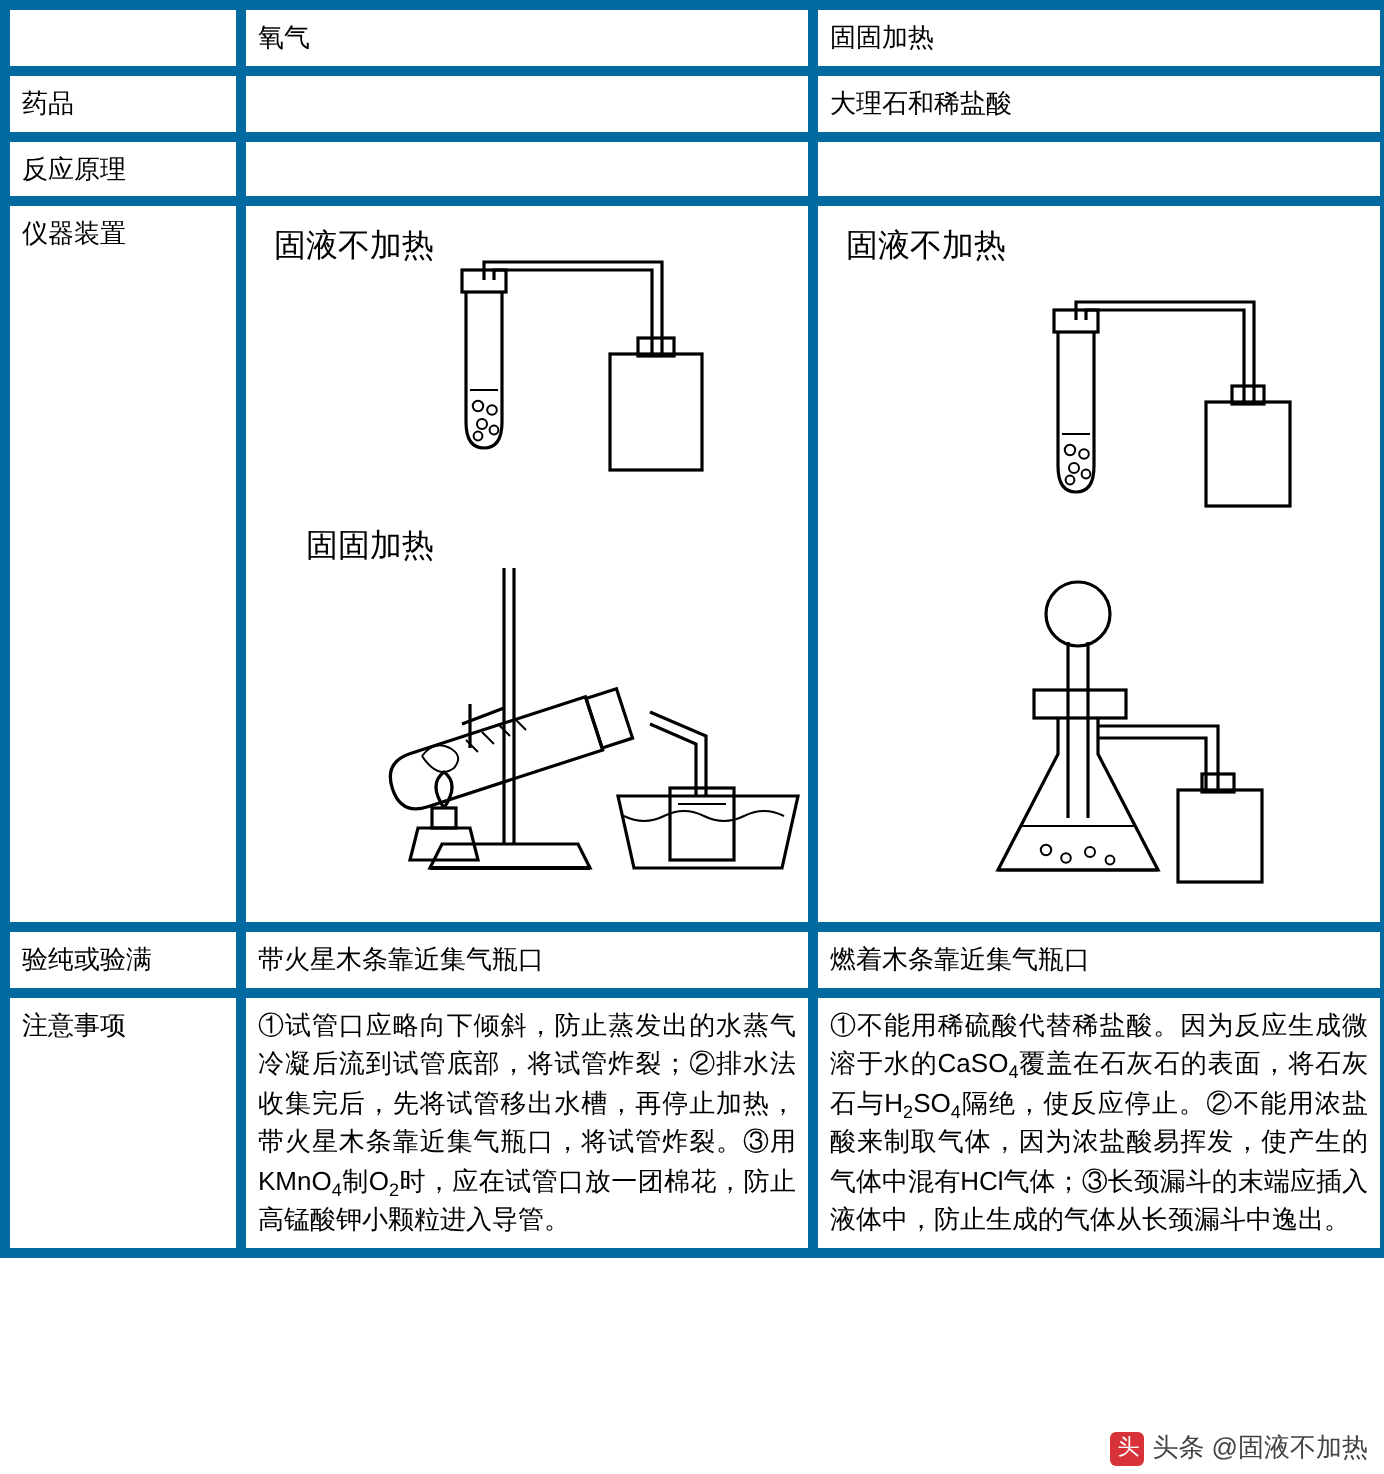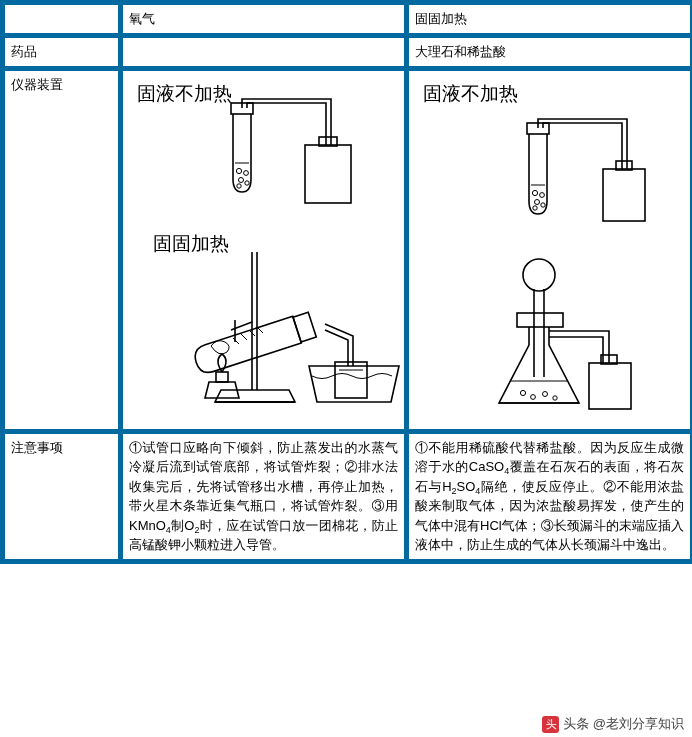--- a/index.html
+++ b/index.html
@@ -41,21 +41,21 @@
     height: 350px;
     padding: 0;
   }
   .apparatus-inner {
     position: relative;
     width: 100%;
     height: 100%;
   }
   .cap {
     position: absolute;
-    font-size: 19px;
+    font-size: 16px;
     white-space: nowrap;
   }
   .dev {
     position: absolute;
   }
   .note-text {
     font-size: 13px;
     line-height: 1.62;
     text-align: justify;
   }
@@ -102,20 +102,25 @@
     <tr class="row-head">
       <td></td>
       <td>氧气</td>
       <td>固固加热</td>
     </tr>
     <tr>
       <td class="label-cell">药品</td>
       <td></td>
       <td>大理石和稀盐酸</td>
     </tr>
+    <tr>
+      <td class="label-cell">反应原理</td>
+      <td></td>
+      <td></td>
+    </tr>
 
     <tr>
       <td class="label-cell">仪器装置</td>
 
       <td class="apparatus-cell">
         <div class="apparatus-inner">
           <div class="cap" style="left:8px; top:5px;">固液不加热</div>
           <div class="cap" style="left:24px; top:155px;">固固加热</div>
 
           <svg class="dev" style="left:50px; top:22px;" width="230" height="130" viewBox="0 0 230 130">
@@ -233,27 +238,32 @@
 
               <rect x="146" y="108" width="42" height="46"></rect>
               <rect x="158" y="100" width="16" height="9"></rect>
             </g>
           </svg>
         </div>
       </td>
     </tr>
 
     <tr>
+      <td class="label-cell">验纯或验满</td>
+      <td>带火星木条靠近集气瓶口</td>
+      <td>燃着木条靠近集气瓶口</td>
+    </tr>
+    <tr>
       <td class="label-cell cell-mid">注意事项</td>
       <td class="note-text">
         <span>①试管口应略向下倾斜，防止蒸发出的水蒸气冷凝后流到试管底部，将试管炸裂；②排水法收集完后，先将试管移出水槽，再停止加热，带火星木条靠近集气瓶口，将试管炸裂。③用KMnO</span><sub>4</sub><span>制O</span><sub>2</sub><span>时，应在试管口放一团棉花，防止高锰酸钾小颗粒进入导管。</span>
       </td>
       <td class="note-text">
         <span>①不能用稀硫酸代替稀盐酸。因为反应生成微溶于水的CaSO</span><sub>4</sub><span>覆盖在石灰石的表面，将石灰石与H</span><sub>2</sub><span>SO</span><sub>4</sub><span>隔绝，使反应停止。②不能用浓盐酸来制取气体，因为浓盐酸易挥发，使产生的气体中混有HCl气体；③长颈漏斗的末端应插入液体中，防止生成的气体从长颈漏斗中逸出。</span>
       </td>
     </tr>
   </tbody>
 </table>
 
 <div class="watermark">
   <span class="wm-logo">头条</span>
-  <span>头条 @老刘分享知识</span>
+  <span>头条 @固液不加热</span>
 </div>
 
 </body></html>

